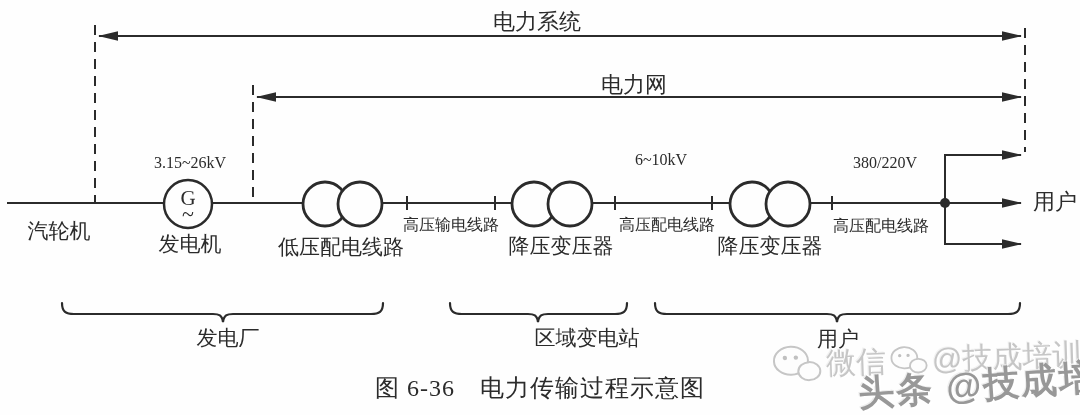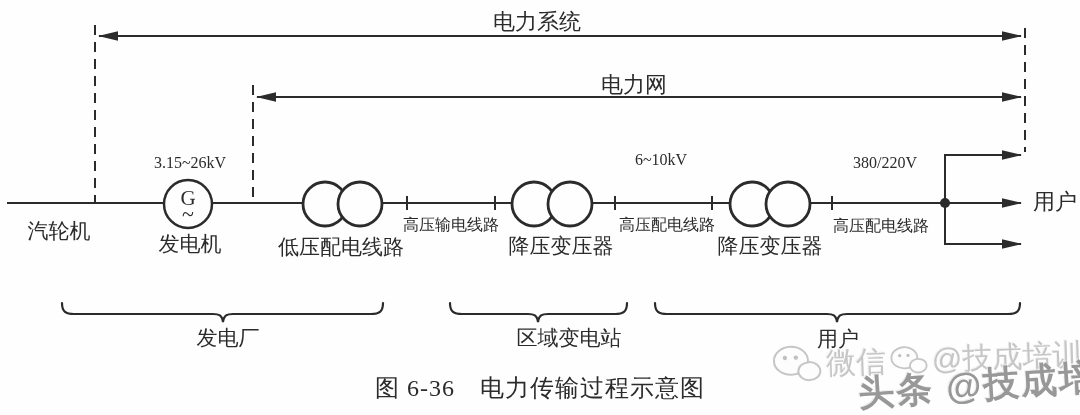--- a/index.html
+++ b/index.html
@@ -128,21 +128,21 @@
   <div class="lbl f20" style="left:667px;top:225px">高压配电线路</div>
 
   <div class="lbl f21" style="left:770px;top:247px">降压变压器</div>
 
   <div class="lbl f20" style="left:885px;top:163px">380/220V</div>
   <div class="lbl f20" style="left:881px;top:226px">高压配电线路</div>
 
   <div class="lbl f22" style="left:1055px;top:202px">用户</div>
 
   <div class="lbl f21" style="left:228px;top:339px">发电厂</div>
-  <div class="lbl f21" style="left:569px;top:339px">区域变电站</div>
+  <div class="lbl f21" style="left:587px;top:339px">区域变电站</div>
   <div class="lbl f21" style="left:838px;top:340px">用户</div>
 
   <div class="lbl caption" style="left:540px;top:388px">图 6-36　电力传输过程示意图</div>
 
   <div class="wm wm-light">
     <svg class="ghost" width="50" height="44" viewBox="0 0 50 44">
       <ellipse cx="19" cy="18" rx="17" ry="14" fill="#fdfdfd" stroke="#c6c6c6" stroke-width="2"></ellipse>
       <ellipse cx="37" cy="29" rx="11" ry="9" fill="#fdfdfd" stroke="#c6c6c6" stroke-width="2"></ellipse>
       <circle cx="13" cy="15" r="2.2" fill="#c0c0c0"></circle>
       <circle cx="24" cy="15" r="2.2" fill="#c0c0c0"></circle>

